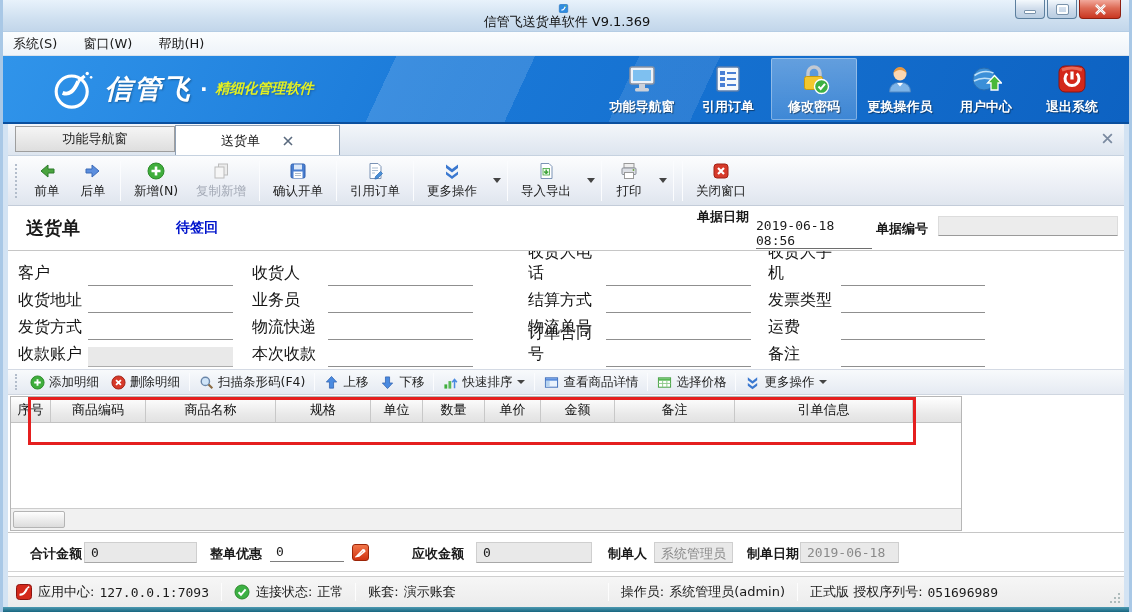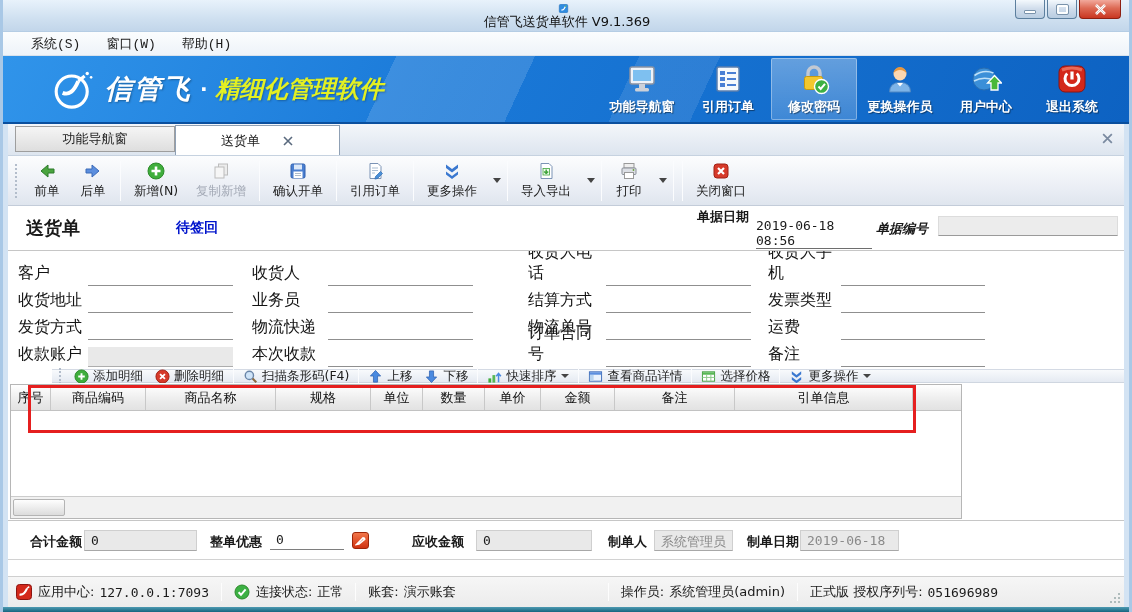--- a/index.html
+++ b/index.html
@@ -13,31 +13,31 @@
   .titlebar { height:32px; background:linear-gradient(#e8f2fb, #cfe0f0 60%, #c2d6ea); border-bottom:1px solid #b5cde4; display:flex; align-items:center; padding:4px 8px 0 10px; position:relative;flex-direction:column; }
   .titlebar .app-ico { width:17px; height:17px; margin-right:7px; }
   .title-text { font-size:13px; color:#111; }
   .win-controls { position:absolute; top:0; right:8px; display:flex; }
   .wc-btn { width:30px; height:19px; border:1px solid #5c7f9e; border-top:none; border-radius:0 0 4px 4px; background:linear-gradient(#f4f9fd,#cfdceb 50%,#b9cde1); margin-left:2px; display:flex; align-items:center; justify-content:center; }
   .wc-btn.close { width:42px; background:linear-gradient(#f2a99c,#dd6a55 45%,#c93722); border-color:#8e2012; }
   .wc-glyph-min { width:12px; height:4px; background:#fdfefe; border:1px solid #7a93ab; border-radius:1px; margin-top:6px; }
   .wc-glyph-max { width:11px; height:9px; border:2px solid #fdfefe; outline:1px solid #7a93ab; border-radius:1px; }
 
   
-  .menubar { height:24px; background:linear-gradient(#fbfdfe,#eef3f9); border-bottom:1px solid #d9e2ec; display:flex; align-items:center; padding-left:18px;font-family:Liberation Mono, monospace; }
+  .menubar { height:24px; background:linear-gradient(#fbfdfe,#eef3f9); border-bottom:1px solid #d9e2ec; display:flex; align-items:center; padding-left:0; }
   .menu-item { padding:2px 10px; margin-right:6px; }
 
   
   .banner { height:68px; background:linear-gradient(115deg,#3094ea 0%,#1a79d8 40%,#0d62c2 100%); position:relative; display:flex; align-items:center; border-bottom:2px solid #0a4f9e; overflow:hidden; }
   .banner::before { content:""; position:absolute; inset:0; background:linear-gradient(115deg, transparent 34%, rgba(255,255,255,.14) 34%, rgba(255,255,255,.14) 46%, transparent 46%, transparent 55%, rgba(255,255,255,.10) 55%, rgba(255,255,255,.10) 62%, transparent 62%); }
   .brand-wrap { display:flex; align-items:center; margin-left:48px; position:relative; z-index:1; }
   .brand-logo { width:44px; height:44px; margin-right:10px; }
   .brand-name { font-size:27px; font-weight:bold; color:#fff; font-style:italic; letter-spacing:2px; text-shadow:1px 1px 2px rgba(0,0,0,.3); }
   .brand-dot { color:#fff; font-size:20px; margin:0 8px; font-weight:bold; }
-  .brand-tagline { font-size:24px; font-weight:bold; font-style:italic; color:#e3f022; text-shadow:1px 1px 2px rgba(0,0,0,.25); }
+  .brand-tagline { font-size:14px; font-weight:bold; font-style:italic; color:#e3f022; text-shadow:1px 1px 2px rgba(0,0,0,.25); }
   .banner-buttons { margin-left:auto; margin-right:14px; display:flex; align-items:flex-end; position:relative; z-index:1; }
   .bb { width:86px; height:62px; display:flex; flex-direction:column; align-items:center; justify-content:flex-end; padding-bottom:4px; border-radius:2px; }
   .bb.active { background:linear-gradient(rgba(255,255,255,.34),rgba(255,255,255,.18)); box-shadow:inset 0 0 0 1px rgba(255,255,255,.35); }
   .bb .bb-ico { width:32px; height:32px; margin-bottom:3px; }
   .bb .bb-label { color:#fff; font-size:13px; font-weight:bold; text-shadow:1px 1px 1px rgba(0,0,0,.45); white-space:nowrap; }
 
   
   .body-inset { flex:1; border-left:5px solid #d3e3f3; border-right:5px solid #d3e3f3; display:flex; flex-direction:column; background:#fff; }
 
   
@@ -58,33 +58,33 @@
   .tb-sep { width:1px; height:40px; background:#c7cfdb; border-right:1px solid #fbfcfe; margin:0 4px; }
   .caret { width:0; height:0; border-left:4px solid transparent; border-right:4px solid transparent; border-top:5px solid #444; margin-left:5px; align-self:center; }
   .tb-caret-col { display:flex; align-items:center; padding:0 2px; }
 
   
   .form-header { height:45px; position:relative; border-bottom:1px solid #c6c6c6; background:#fff; }
   .doc-title { position:absolute; left:18px; top:10px; font-size:18px; font-weight:bold; }
   .doc-status { position:absolute; left:168px; top:13px; font-size:14px; font-weight:bold; color:#0014cc; }
   .fh-date-label { position:absolute; left:689px; top:2px; font-weight:bold; }
   .fh-date-value { position:absolute; left:748px; top:12px; width:116px; border-bottom:1px solid #6e6e6e; font-size:13px; }
-  .fh-no-label { position:absolute; left:868px; top:14px; font-weight:bold;font-style:italic; }
+  .fh-no-label { position:absolute; left:868px; top:14px; font-weight:bold; }
   .fh-no-box { position:absolute; left:930px; top:10px; width:180px; height:20px; background:#ececec; border:1px solid #dcdcdc; border-bottom:1px solid #9a9a9a; }
 
   .form-grid { height:118px; padding:9px 0 0 10px; background:#fff; }
   .f-row { display:flex; align-items:flex-end; height:26px; margin-bottom:1px; }
   .f-label { font-size:16px; color:#141414; padding-bottom:2px; }
   .l1 { width:70px; } .l2 { width:76px; } .l3 { width:78px; } .l4 { width:73px; }
   .f-field { height:20px; border-bottom:1px solid #8f8f8f; }
   .w1 { width:145px; margin-right:19px; } .w2 { width:145px; margin-right:55px; } .w3 { width:145px; margin-right:17px; } .w4 { width:144px; }
   .f-field.readonly { background:#e9e9e9; border-bottom:1px solid #adadad; }
 
   
-  .detail-toolbar { height:14px; background:linear-gradient(#f8fafc,#e5eaf2); border-top:1px solid #d4dae4; border-bottom:1px solid #cfd6e0; display:flex; align-items:center; padding-left:4px;margin-left:44px; }
+  .detail-toolbar { height:26px; background:linear-gradient(#f8fafc,#e5eaf2); border-top:1px solid #d4dae4; border-bottom:1px solid #cfd6e0; display:flex; align-items:center; padding-left:4px; }
   .dt-grip { width:3px; height:16px; border-left:2px dotted #b3bdcb; margin:0 6px 0 3px; }
   .dt-btn { display:flex; align-items:center; padding:0 6px; height:22px; font-size:12.5px; color:#1c1c1c; white-space:nowrap; }
   .dt-btn .dt-ico { width:15px; height:15px; margin-right:4px; }
   .dt-sep { width:1px; height:18px; background:#c7cfdb; border-right:1px solid #fbfcfe; margin:0 3px; }
   .dt-caret { width:0; height:0; border-left:4px solid transparent; border-right:4px solid transparent; border-top:4px solid #444; margin-left:5px; }
 
   
   .grid-area { height:137px; position:relative; background:#fff; }
   .grid-box { position:absolute; left:2px; top:1px; width:952px; height:135px; border:1px solid #b6b6b6; background:#fff; }
   .grid-header { display:flex; height:26px; background:linear-gradient(#ffffff,#e9e9e9 70%,#e2e2e2); border-bottom:1px solid #c2c2c2; }

